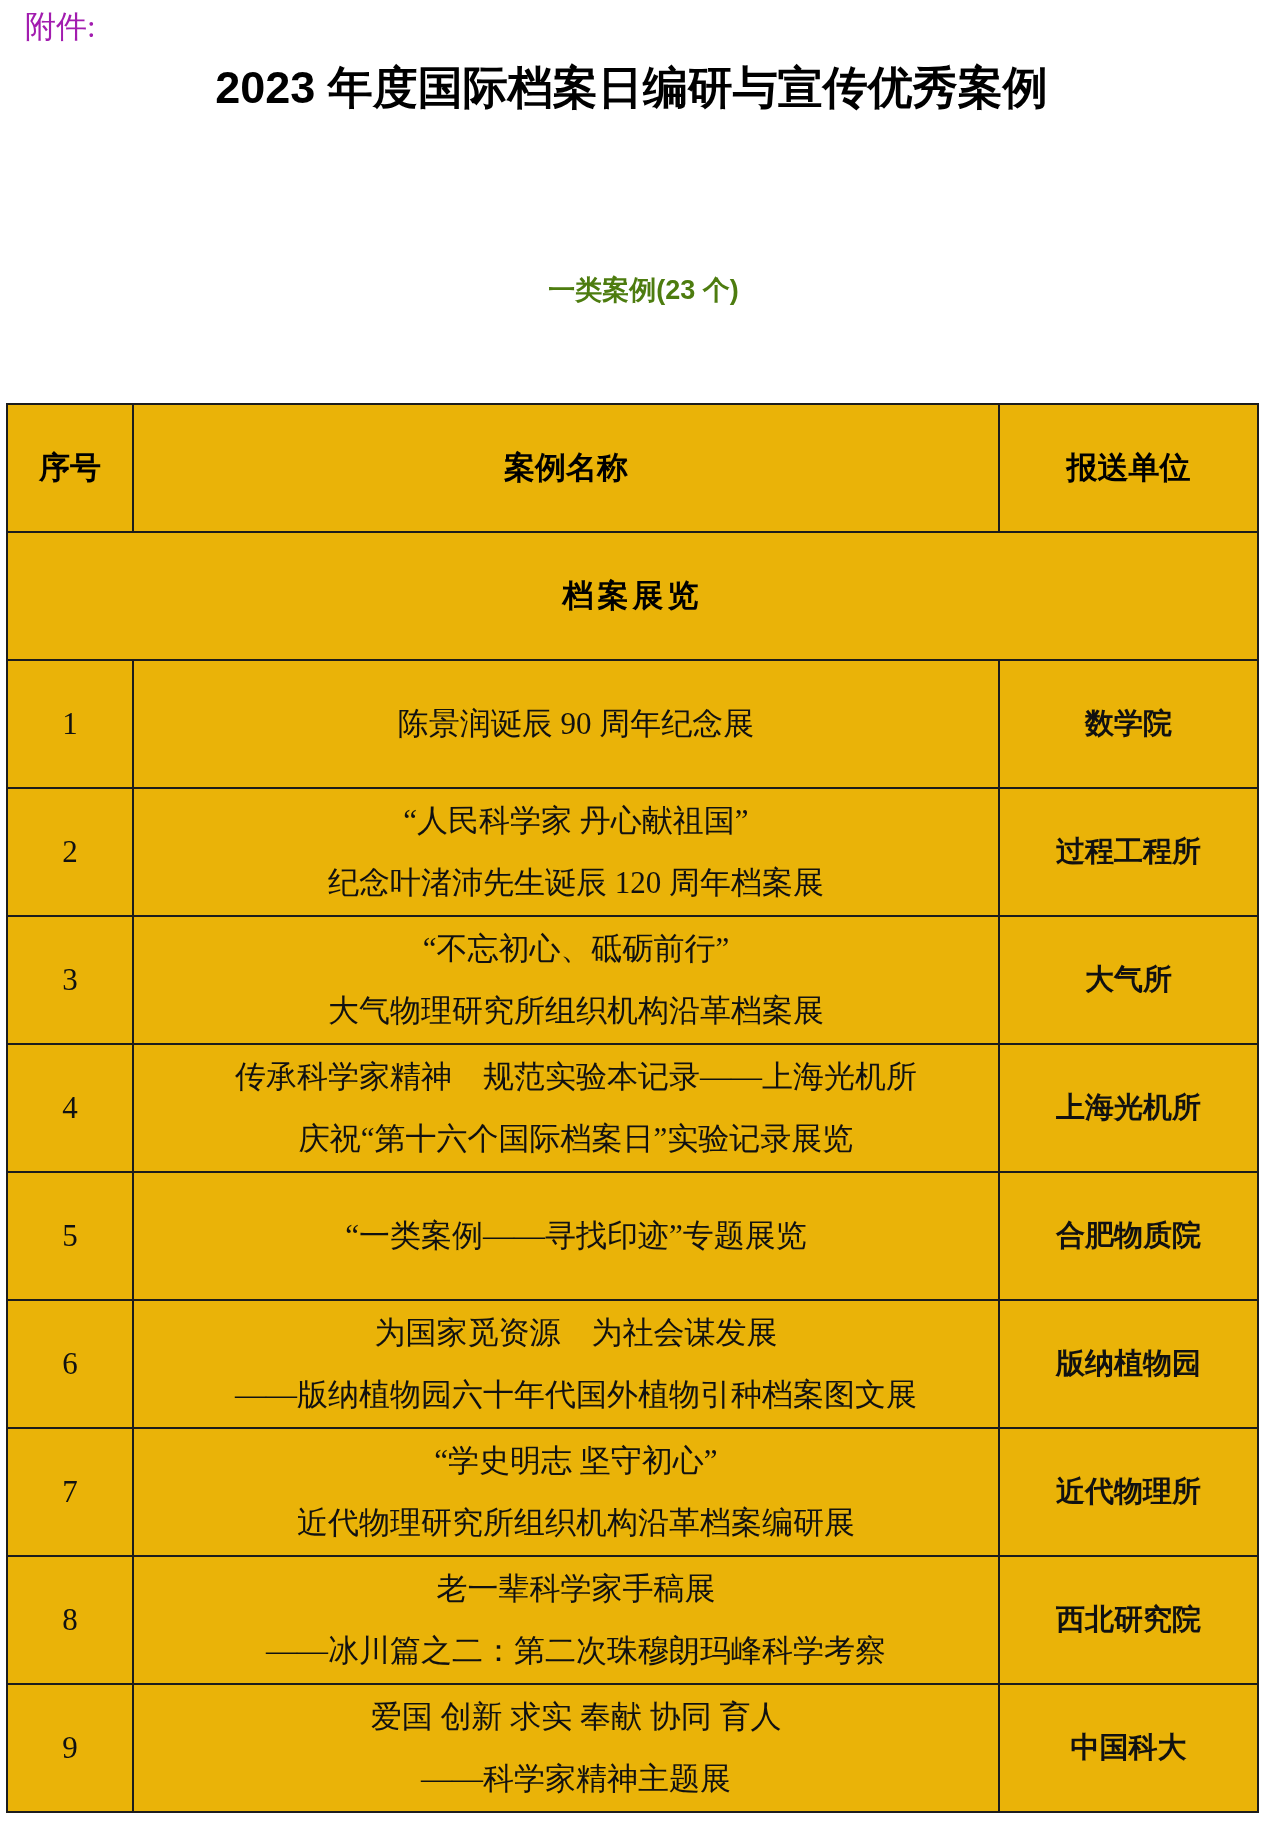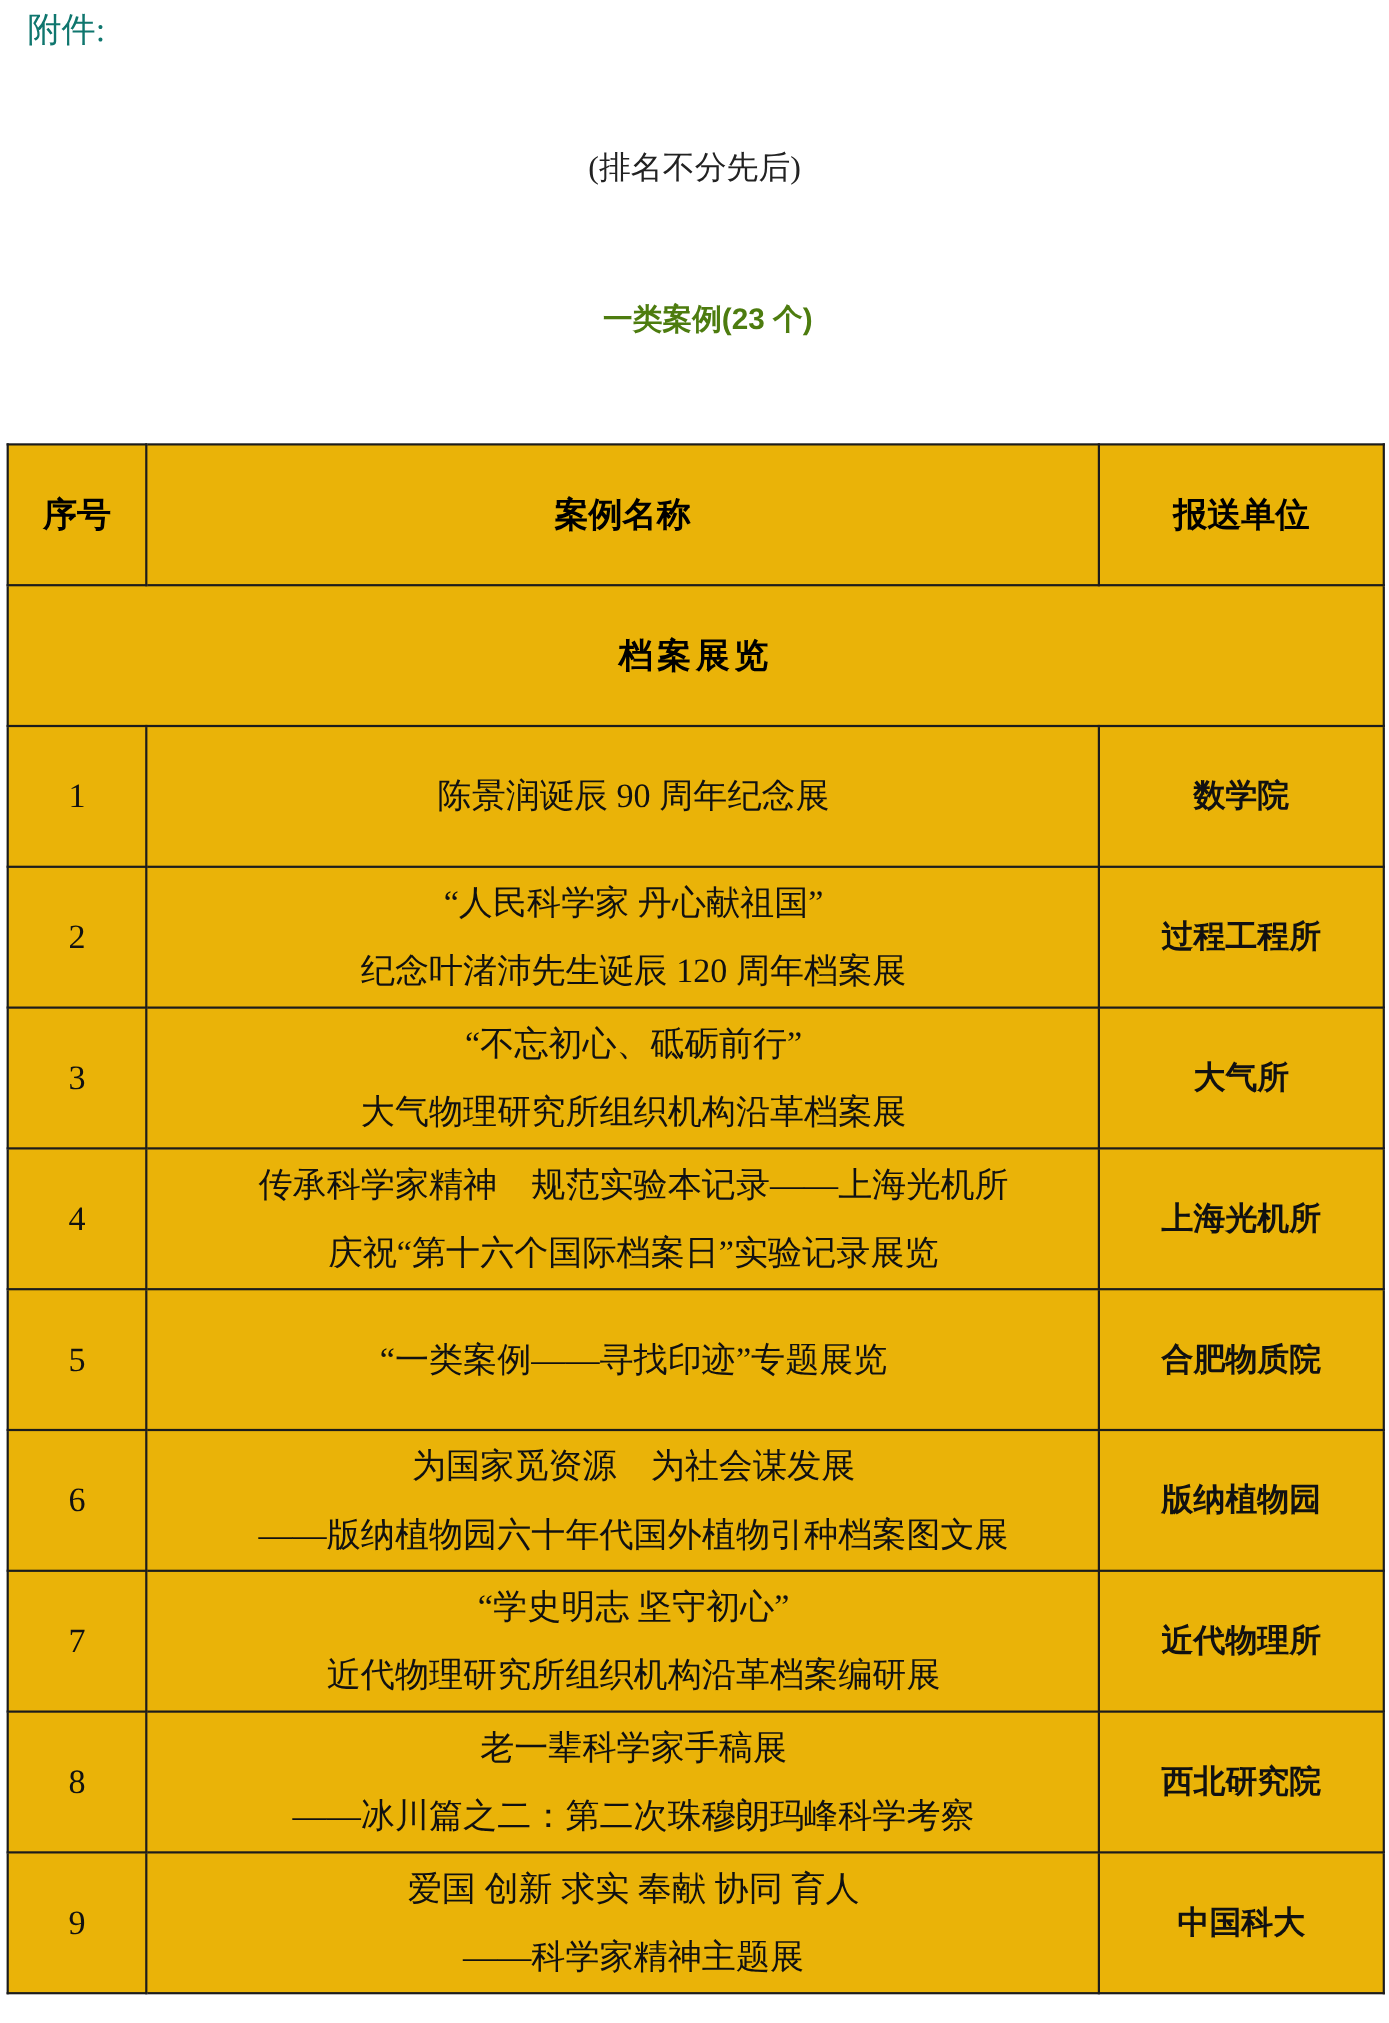--- a/index.html
+++ b/index.html
@@ -15,21 +15,21 @@
     background: #ffffff;
     overflow: hidden;
     font-family: "Liberation Serif", serif;
   }
   .attachment {
     position: absolute;
     left: 25px;
     top: 6px;
     font-size: 31px;
     font-family: "Liberation Serif", serif;
-    color: #0f766e;
+    color: #a21caf;
   }
   .title {
     position: absolute;
     top: 58px;
     left: 0;
     width: 100%;
     margin: 0;
     text-align: center;
     font-size: 45px;
     font-weight: bold;
@@ -111,22 +111,22 @@
     font-weight: bold;
   }
 </style>
 </head>
 <body>
 
 <div class="page">
 
   <div class="attachment">附件:</div>
 
-
-  <div class="subtitle">(排名不分先后)</div>
+  <h1 class="title">2023 年度国际档案日编研与宣传优秀案例</h1>
+
 
   <h2 class="section-heading">一类案例(23 个)</h2>
 
   <table class="cases">
     <colgroup>
       <col class="c-no">
       <col class="c-name">
       <col class="c-unit">
     </colgroup>
     <tbody id="table-body">

